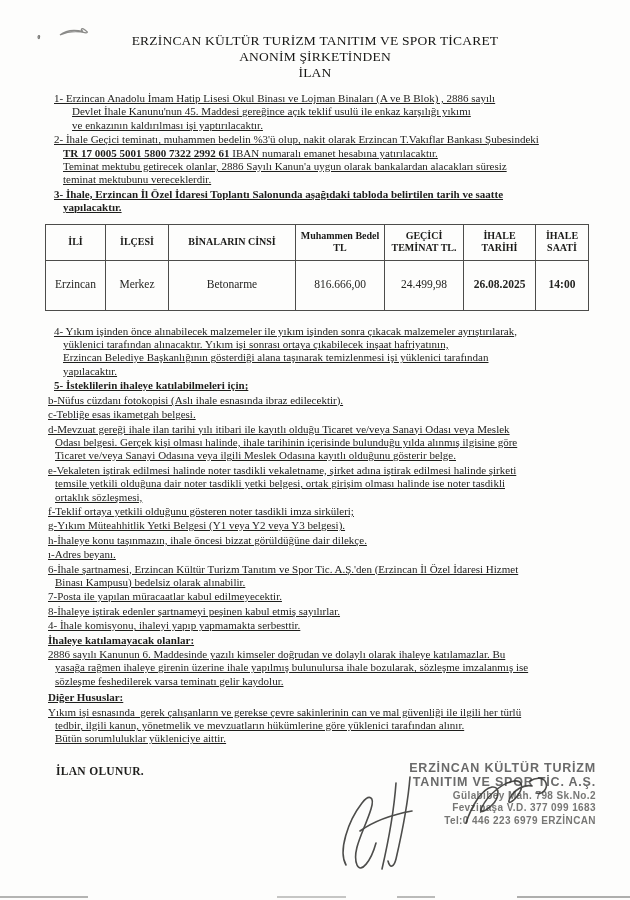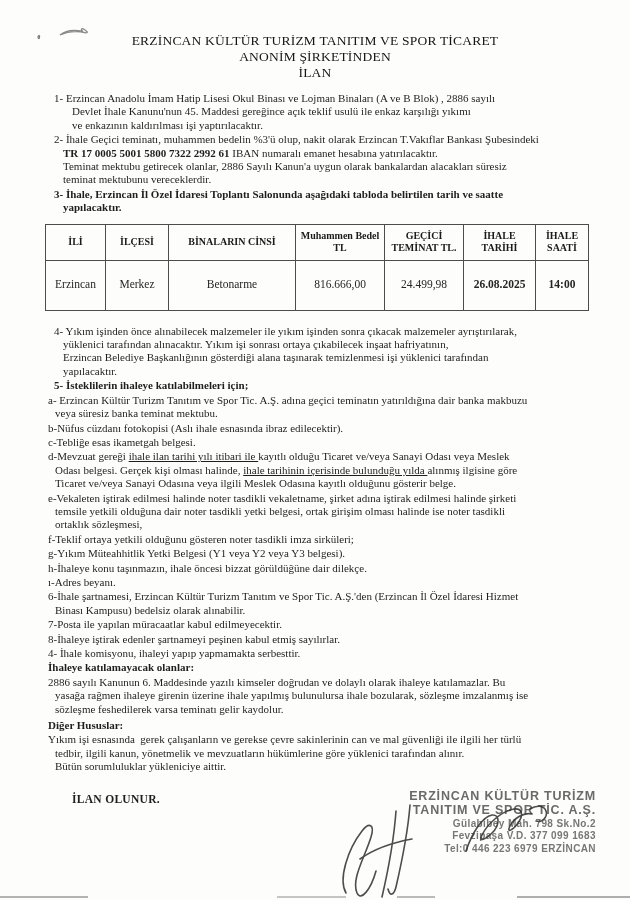--- a/index.html
+++ b/index.html
@@ -19,21 +19,21 @@
     font-size:13.5px;
     line-height:16px;
     letter-spacing:0.2px;
     color:#161614;
   }
   .content {
     margin:11px 38px 0 46px;
     font-size:11px;
     line-height:13.4px;
   }
-  .para { white-space:pre-wrap; margin:0 0 1px 0; }
+  .para { white-space:pre-wrap; margin:0 0 1px 0;text-decoration:underline; }
   .hang18 { padding-left:18px; text-indent:-18px; margin-left:8px; }
   .hang8  { padding-left:9px;  text-indent:-9px;  margin-left:8px; }
   .hang6  { padding-left:7px;  text-indent:-7px;  margin-left:2px; }
   .bold { font-weight:bold; }
   .und  { text-decoration:underline; }
   .gap-top { margin-top:3px; }
 
   table.tender {
     border-collapse:collapse;
     table-layout:fixed;
@@ -58,21 +58,21 @@
   table.tender td {
     font-size:11.5px;
     height:47px;
     color:#252523;
     margin-top:39px;
   }
   td.cbold { font-weight:bold; }
 
   .footer { position:relative; margin-top:15px; height:118px; }
   .closing {
-    position:absolute; left:26px; top:4px;
+    position:absolute; left:10px; top:4px;
     font-weight:bold; font-size:11.5px; letter-spacing:0.3px;
   }
   .stamp {
     position:absolute; left:300px; top:0;
     width:250px; text-align:right;
     font-family:"Liberation Sans", sans-serif;
     font-weight:bold;
     color:#6a6a6a;
   }
   .stamp .big   { font-size:12.5px; line-height:14.5px; letter-spacing:0.8px; }
@@ -156,22 +156,20 @@
       </tbody>
     </table>
 
     <p class="para hang8">4- Yıkım işinden önce alınabilecek malzemeler ile yıkım işinden sonra çıkacak malzemeler ayrıştırılarak,
 yüklenici tarafından alınacaktır. Yıkım işi sonrası ortaya çıkabilecek inşaat hafriyatının,
 Erzincan Belediye Başkanlığının gösterdiği alana taşınarak temizlenmesi işi yüklenici tarafından
 yapılacaktır.</p>
 
     <p class="para hang8 bold">5- İsteklilerin ihaleye katılabilmeleri için;</p>
 
-    <p class="para hang6">a- Erzincan Kültür Turizm Tanıtım ve Spor Tic. A.Ş. adına geçici teminatın yatırıldığına dair banka makbuzu
-veya süresiz banka teminat mektubu.</p>
     <p class="para hang6">b-Nüfus cüzdanı fotokopisi (Aslı ihale esnasında ibraz edilecektir).</p>
     <p class="para hang6">c-Tebliğe esas ikametgah belgesi.</p>
 
     <p class="para hang6"><span>d-Mevzuat gereği </span><span class="und">ihale ilan tarihi yılı itibari ile </span><span>kayıtlı olduğu Ticaret ve/veya Sanayi Odası veya Meslek
 Odası belgesi. Gerçek kişi olması halinde, </span><span class="und">ihale tarihinin içerisinde bulunduğu yılda </span><span>alınmış ilgisine göre
 Ticaret ve/veya Sanayi Odasına veya ilgili Meslek Odasına kayıtlı olduğunu gösterir belge.</span></p>
 
     <p class="para hang6">e-Vekaleten iştirak edilmesi halinde noter tasdikli vekaletname, şirket adına iştirak edilmesi halinde şirketi
 temsile yetkili olduğuna dair noter tasdikli yetki belgesi, ortak girişim olması halinde ise noter tasdikli
 ortaklık sözleşmesi,</p>

